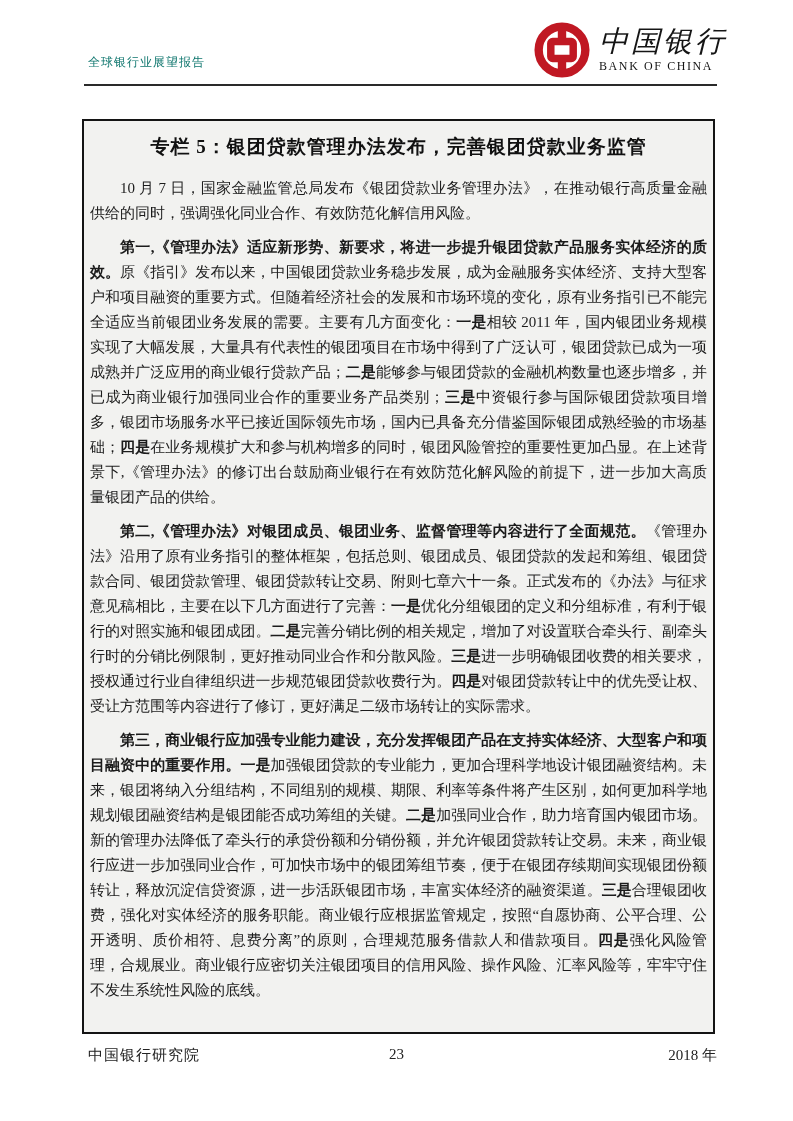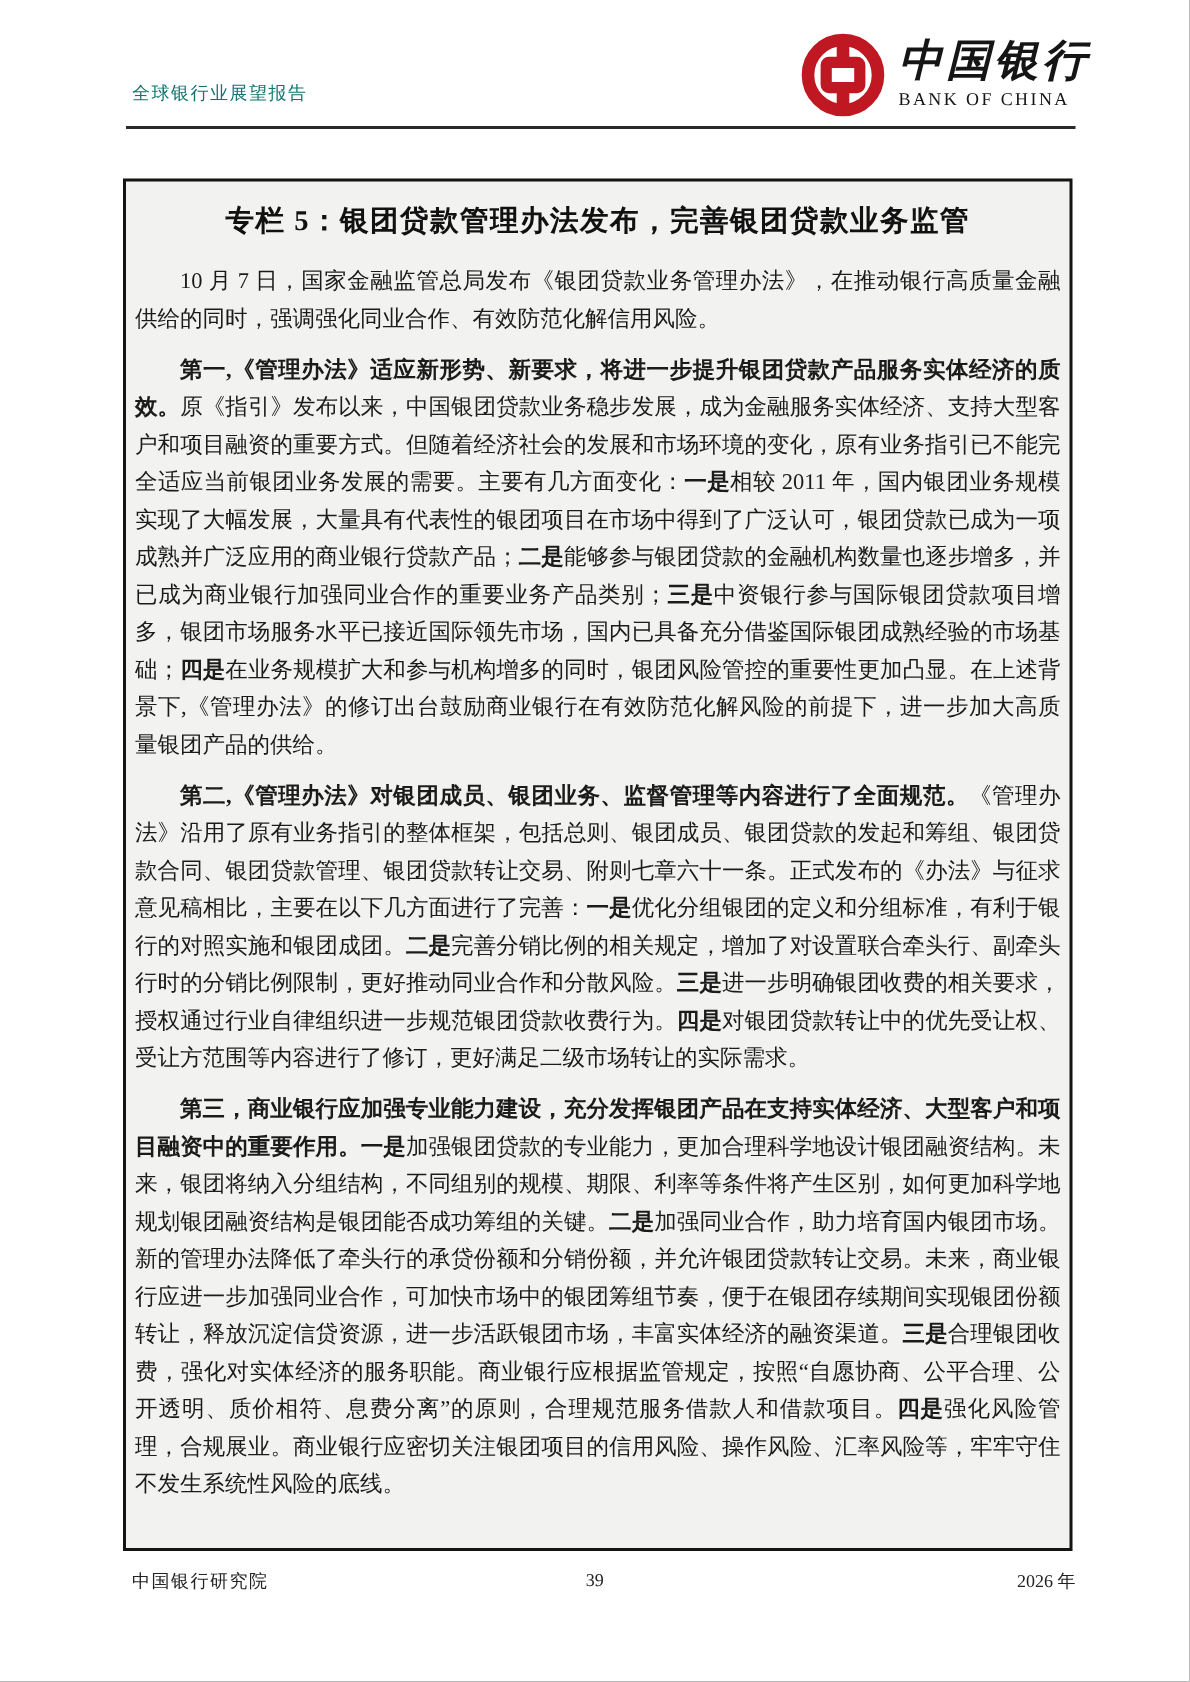--- a/index.html
+++ b/index.html
@@ -29,21 +29,21 @@
     top: 22px;
     right: 66px;
     display: flex;
     align-items: center;
     gap: 9px;
   }
   .logo-emblem { width: 56px; height: 56px; display: block; }
   .logo-text { display: flex; flex-direction: column; align-items: flex-start; }
   .logo-cn {
     font-size: 29px;
-    font-weight: bold;
+    font-weight: normal;
     font-style: italic;
     letter-spacing: 3px;
     color: #151515;
     line-height: 1.05;
     white-space: nowrap;
   }
   .logo-en {
     font-size: 12px;
     letter-spacing: 1.6px;
     color: #151515;
@@ -89,21 +89,21 @@
   }
   .para .bold { font-weight: bold; }
 
   
   .footer {
     position: absolute;
     top: 1046px;
     left: 0;
     width: 100%;
     height: 22px;
-    font-size: 12px;
+    font-size: 15px;
     color: #222;
   }
   .footer-left   { position: absolute; left: 88px; top: 0; letter-spacing: 1px; }
   .footer-center { position: absolute; left: 0; right: 0; top: 0; text-align: center; }
   .footer-right  { position: absolute; right: 76px; top: 0; }
 </style>
 </head>
 <body>
 
 <div class="page">
@@ -132,17 +132,17 @@
     <div>
         <p class="para"><span>10 月 7 日，国家金融监管总局发布《银团贷款业务管理办法》，在推动银行高质量金融供给的同时，强调强化同业合作、有效防范化解信用风险。</span></p>
         <p class="para"><span class="bold">第一,《管理办法》适应新形势、新要求，将进一步提升银团贷款产品服务实体经济的质效。</span><span>原《指引》发布以来，中国银团贷款业务稳步发展，成为金融服务实体经济、支持大型客户和项目融资的重要方式。但随着经济社会的发展和市场环境的变化，原有业务指引已不能完全适应当前银团业务发展的需要。主要有几方面变化：</span><span class="bold">一是</span><span>相较 2011 年，国内银团业务规模实现了大幅发展，大量具有代表性的银团项目在市场中得到了广泛认可，银团贷款已成为一项成熟并广泛应用的商业银行贷款产品；</span><span class="bold">二是</span><span>能够参与银团贷款的金融机构数量也逐步增多，并已成为商业银行加强同业合作的重要业务产品类别；</span><span class="bold">三是</span><span>中资银行参与国际银团贷款项目增多，银团市场服务水平已接近国际领先市场，国内已具备充分借鉴国际银团成熟经验的市场基础；</span><span class="bold">四是</span><span>在业务规模扩大和参与机构增多的同时，银团风险管控的重要性更加凸显。在上述背景下,《管理办法》的修订出台鼓励商业银行在有效防范化解风险的前提下，进一步加大高质量银团产品的供给。</span></p>
         <p class="para"><span class="bold">第二,《管理办法》对银团成员、银团业务、监督管理等内容进行了全面规范。</span><span>《管理办法》沿用了原有业务指引的整体框架，包括总则、银团成员、银团贷款的发起和筹组、银团贷款合同、银团贷款管理、银团贷款转让交易、附则七章六十一条。正式发布的《办法》与征求意见稿相比，主要在以下几方面进行了完善：</span><span class="bold">一是</span><span>优化分组银团的定义和分组标准，有利于银行的对照实施和银团成团。</span><span class="bold">二是</span><span>完善分销比例的相关规定，增加了对设置联合牵头行、副牵头行时的分销比例限制，更好推动同业合作和分散风险。</span><span class="bold">三是</span><span>进一步明确银团收费的相关要求，授权通过行业自律组织进一步规范银团贷款收费行为。</span><span class="bold">四是</span><span>对银团贷款转让中的优先受让权、受让方范围等内容进行了修订，更好满足二级市场转让的实际需求。</span></p>
         <p class="para"><span class="bold">第三，商业银行应加强专业能力建设，充分发挥银团产品在支持实体经济、大型客户和项目融资中的重要作用。一是</span><span>加强银团贷款的专业能力，更加合理科学地设计银团融资结构。未来，银团将纳入分组结构，不同组别的规模、期限、利率等条件将产生区别，如何更加科学地规划银团融资结构是银团能否成功筹组的关键。</span><span class="bold">二是</span><span>加强同业合作，助力培育国内银团市场。新的管理办法降低了牵头行的承贷份额和分销份额，并允许银团贷款转让交易。未来，商业银行应进一步加强同业合作，可加快市场中的银团筹组节奏，便于在银团存续期间实现银团份额转让，释放沉淀信贷资源，进一步活跃银团市场，丰富实体经济的融资渠道。</span><span class="bold">三是</span><span>合理银团收费，强化对实体经济的服务职能。商业银行应根据监管规定，按照“自愿协商、公平合理、公开透明、质价相符、息费分离”的原则，合理规范服务借款人和借款项目。</span><span class="bold">四是</span><span>强化风险管理，合规展业。商业银行应密切关注银团项目的信用风险、操作风险、汇率风险等，牢牢守住不发生系统性风险的底线。</span></p>
       </div>
   </div>
 
   <div class="footer">
     <span class="footer-left">中国银行研究院</span>
-    <span class="footer-center">39</span>
-    <span class="footer-right">2026 年</span>
+    <span class="footer-center">23</span>
+    <span class="footer-right">2018 年</span>
   </div>
 
 </div>
 
 </body></html>

